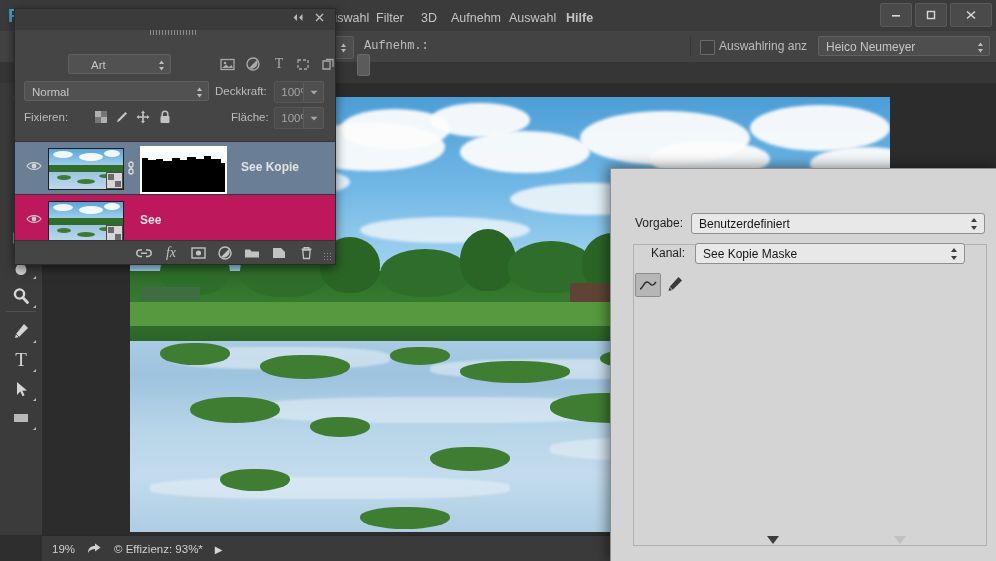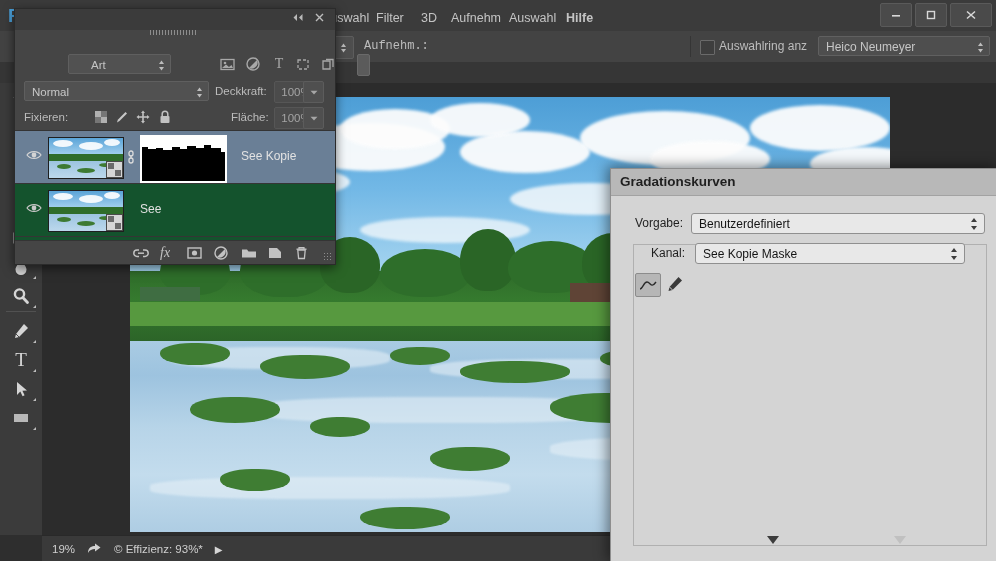--- a/index.html
+++ b/index.html
@@ -111,22 +111,22 @@
   .lp-lbl{position:absolute;font-size:11.5px;color:#bcbcbc;}
   .lp-val{position:absolute;height:20px;background:#4b4b4b;border:1px solid #565656;
           border-radius:2px;color:#a4a4a4;font-size:11.5px;line-height:20px;text-align:center;}
   .lp-valbtn{position:absolute;height:20px;width:19px;background:#4f4f4f;border:1px solid #5c5c5c;
              border-radius:2px;display:flex;align-items:center;justify-content:center;color:#a6a6a6;}
 
   #lp-lockrow{position:absolute;left:0;top:95px;width:100%;height:26px;}
   .lock-icn{position:absolute;top:4px;width:19px;height:18px;display:flex;align-items:center;
             justify-content:center;color:#b6b6b6;}
 
-  #lp-list{position:absolute;left:0;top:121px;width:100%;height:110px;background:#14532d;
-           border-top:1px solid #343434;}
+  #lp-list{position:absolute;left:0;top:132px;width:100%;height:110px;background:#be185d;
+           border-top:1px solid #343434;font-weight:bold;}
   .layer-row{position:absolute;left:0;width:100%;height:52px;border-bottom:1px solid #353535;}
   .layer-row.sel{background:#6a7f96;}
   .eye{position:absolute;left:11px;top:18px;width:16px;height:16px;color:#d4d4d4;}
   .thumb{position:absolute;top:6px;width:74px;height:40px;border:1px solid #1f1f1f;overflow:hidden;
          background:#7fb5e0;}
   .thumb .t-sky{position:absolute;left:0;top:0;width:100%;height:45%;
         background:linear-gradient(#5aa4d8,#a8d3ef);}
   .thumb .t-cl{position:absolute;background:#fff;border-radius:50%;opacity:.9;}
   .thumb .t-tree{position:absolute;left:0;top:40%;width:100%;height:17%;background:#2f6d2a;}
   .thumb .t-water{position:absolute;left:0;top:57%;width:100%;height:43%;
@@ -140,21 +140,21 @@
            display:flex;align-items:center;justify-content:center;}
   .maskthumb{position:absolute;top:4px;width:83px;height:44px;border:2px solid #ffffff;
              background:#000;overflow:hidden;}
   .maskthumb .white-top{position:absolute;left:0;top:0;width:100%;height:34%;background:#fff;}
   .maskthumb .jag{position:absolute;background:#000;}
   .layer-name{position:absolute;font-size:12px;color:#e2e2e2;}
 
   #lp-bottombar{position:absolute;left:0;top:231px;width:100%;height:23px;background:#454545;
                 border-top:1px solid #343434;}
   .lpb-icn{position:absolute;top:3px;width:22px;height:18px;display:flex;align-items:center;
-           color:#c2c2c2;}
+           justify-content:center;color:#c2c2c2;}
   #lp-grip{position:absolute;left:135px;top:21px;width:46px;height:5px;
            background:repeating-linear-gradient(90deg,#8d8d8d 0 1px,transparent 1px 3px);}
   #lp-resize{position:absolute;right:3px;bottom:3px;width:9px;height:9px;
              background:radial-gradient(#8d8d8d 40%,transparent 41%) 0 0/3px 3px;}
 
   
   #curves-dlg{position:absolute;left:610px;top:168px;width:386px;height:393px;
               background:#d4d4d4;border:1px solid #8e8e8e;box-shadow:-3px -2px 12px rgba(0,0,0,.45);
               color:#1c1c1c;font-size:12px;}
   #cv-title{position:absolute;left:0;top:0;width:100%;height:26px;background:#b8b8b8;
@@ -628,23 +628,20 @@
             <path d="M1.5 3.2 H11.5" stroke="#c2c2c2" stroke-width="1.4"></path>
             <path d="M2.8 4.2 H10.2 L9.4 12.5 H3.6 Z" fill="none" stroke="#c2c2c2" stroke-width="1.3"></path>
           </svg>
       </div>
       <div id="lp-resize"></div>
     </div>
     <div id="lp-grip"></div>
   </div>
 
   <div id="curves-dlg">
-    <div id="cv-title">
-      <span>Gradationskurven</span>
-    </div>
 
     <div class="cv-lbl" style="left:24px;top:47px;">Vorgabe:</div>
     <div class="cv-select" style="left:80px;top:44px;width:294px;">
       <span>Benutzerdefiniert</span>
       <span class="arrows">
         <svg width="8" height="14" viewBox="0 0 8 14">
             <path d="M4 1 L7 5 L1 5 Z" fill="#3c3c3c"></path>
             <path d="M4 13 L7 9 L1 9 Z" fill="#3c3c3c"></path>
           </svg>
       </span>

